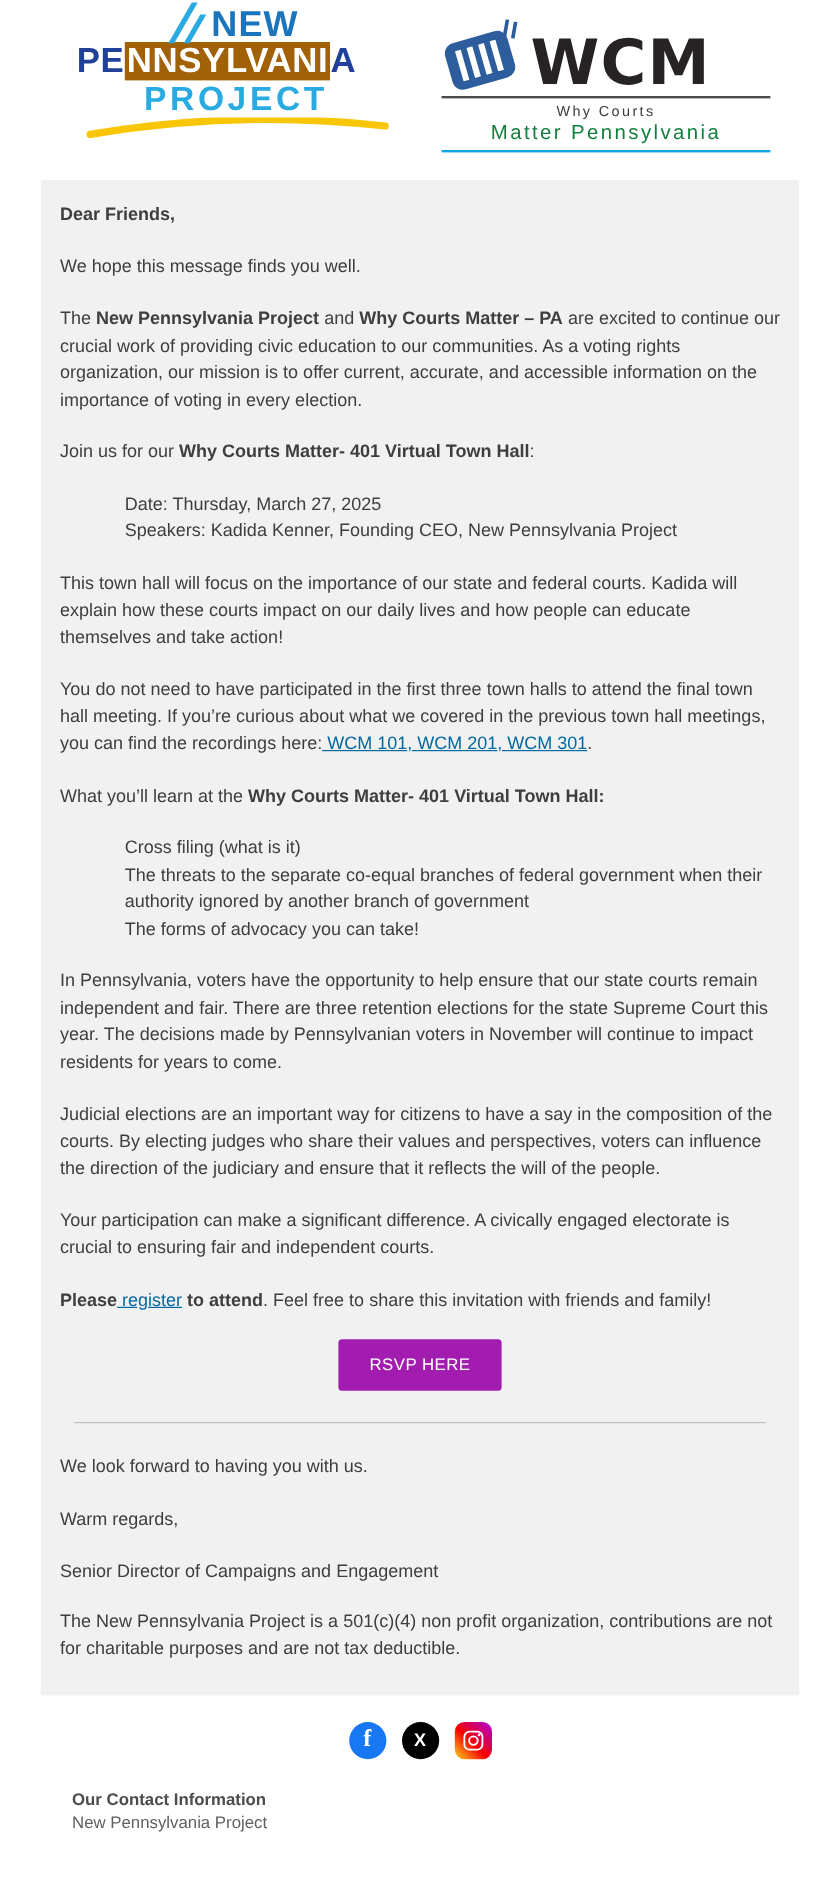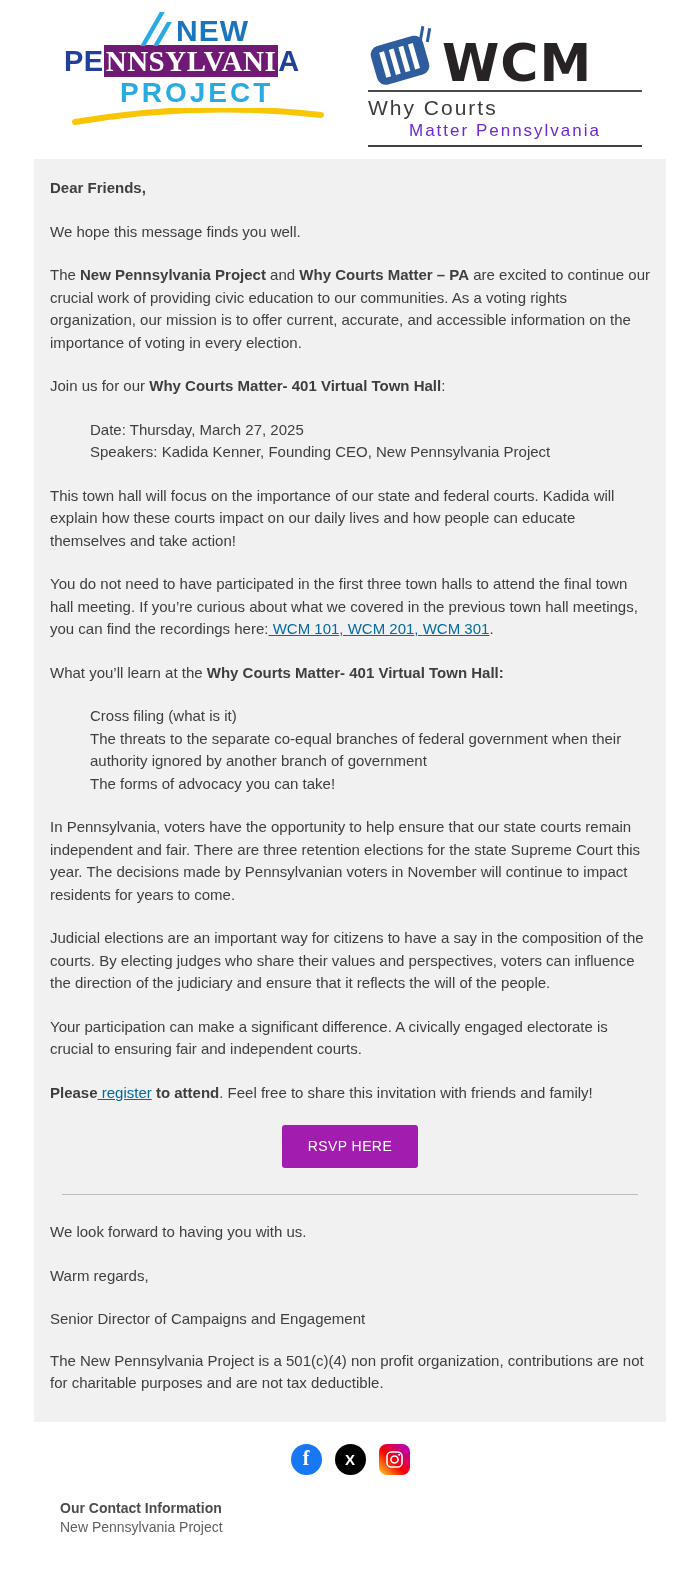--- a/index.html
+++ b/index.html
@@ -10,55 +10,55 @@
     font-family: "Liberation Sans", sans-serif;
     color: #3e3e3e;
   }
   .page { width: 700px; background: #ffffff; }
 
   
   .header {
     display: flex;
     justify-content: space-between;
     align-items: flex-start;
-    padding: 10px 58px 12px 64px;
+    padding: 0 58px 12px 64px;
     min-height: 150px;
     background: #ffffff;
   }
   .npp { width: 272px; }
   .npp-new-row { display: flex; align-items: flex-end; margin-left: 86px; height: 36px; }
   .npp-slash { display: inline-block; width: 5px; background: #29abe2; transform: skewX(-30deg); margin-right: 5px; }
   .npp-slash.s1 { height: 34px; }
   .npp-slash.s2 { height: 24px; }
   .npp-new { font-size: 30px; font-weight: bold; color: #1b75bc; letter-spacing: 1px; line-height: 1; margin-left: 6px; }
   .npp-penn { font-size: 29px; font-weight: 800; color: #21409a; line-height: 1.08; white-space: nowrap; letter-spacing: 0.5px; }
-  .npp-penn .boxed { background: #701a75; color: #ffffff; padding: 0 2px; font-family: Liberation Serif, serif; }
+  .npp-penn .boxed { background: #a16207; color: #ffffff; padding: 0 2px; }
   .npp-project { font-size: 28px; font-weight: 800; color: #29abe2; letter-spacing: 3px; margin-left: 56px; line-height: 1.15; }
   .npp-swoosh { display: block; margin: -2px 0 0 8px; }
 
   .wcm { width: 274px; padding-top: 16px; }
   .wcm-top { display: flex; align-items: flex-end; border-bottom: 2px solid #4a4a4c; padding-bottom: 2px; }
   .wcm-flag { flex: 0 0 auto; margin-right: 8px; }
   .wcm-acronym { font-family: "DejaVu Sans", sans-serif; font-size: 52px; font-weight: 900; color: #272324; line-height: 0.92; letter-spacing: 1px; }
-  .wcm-sub1 { font-size: 21px; color: #3b3b3c; letter-spacing: 2px; padding: 4px 0 1px; }
-  .wcm-sub2 { text-align: center; font-size: 17px; color: #6d28d9; letter-spacing: 2px; border-bottom: 2px solid #404040; padding-bottom: 4px; }
+  .wcm-sub1 { text-align: center; font-size: 12px; color: #3b3b3c; letter-spacing: 2px; padding: 4px 0 1px; }
+  .wcm-sub2 { text-align: center; font-size: 17px; color: #15803d; letter-spacing: 2px; border-bottom: 2px solid #0ea5e9; padding-bottom: 4px; }
 
   
   .content {
     margin: 0 34px;
     background: #f1f1f1;
     padding: 18px 16px 28px;
     font-size: 15px;
     line-height: 1.5;
     color: #3e3e3e;
   }
   .content p { margin: 0 0 21px; }
   .bold { font-weight: bold; }
   .group { margin: 0 0 21px; }
-  .indent { margin-left: 40px; }
+  .indent { margin-left: 54px; }
   .u, .rec-link { color: #0369a1; text-decoration: underline; }
   .rec-link { cursor: pointer; }
 
   .btn-row { text-align: center; margin: 6px 0 26px; }
   .rsvp {
     display: inline-block;
     background: #a21caf;
     color: #ffffff;
     font-size: 14px;
     letter-spacing: 0.4px;

